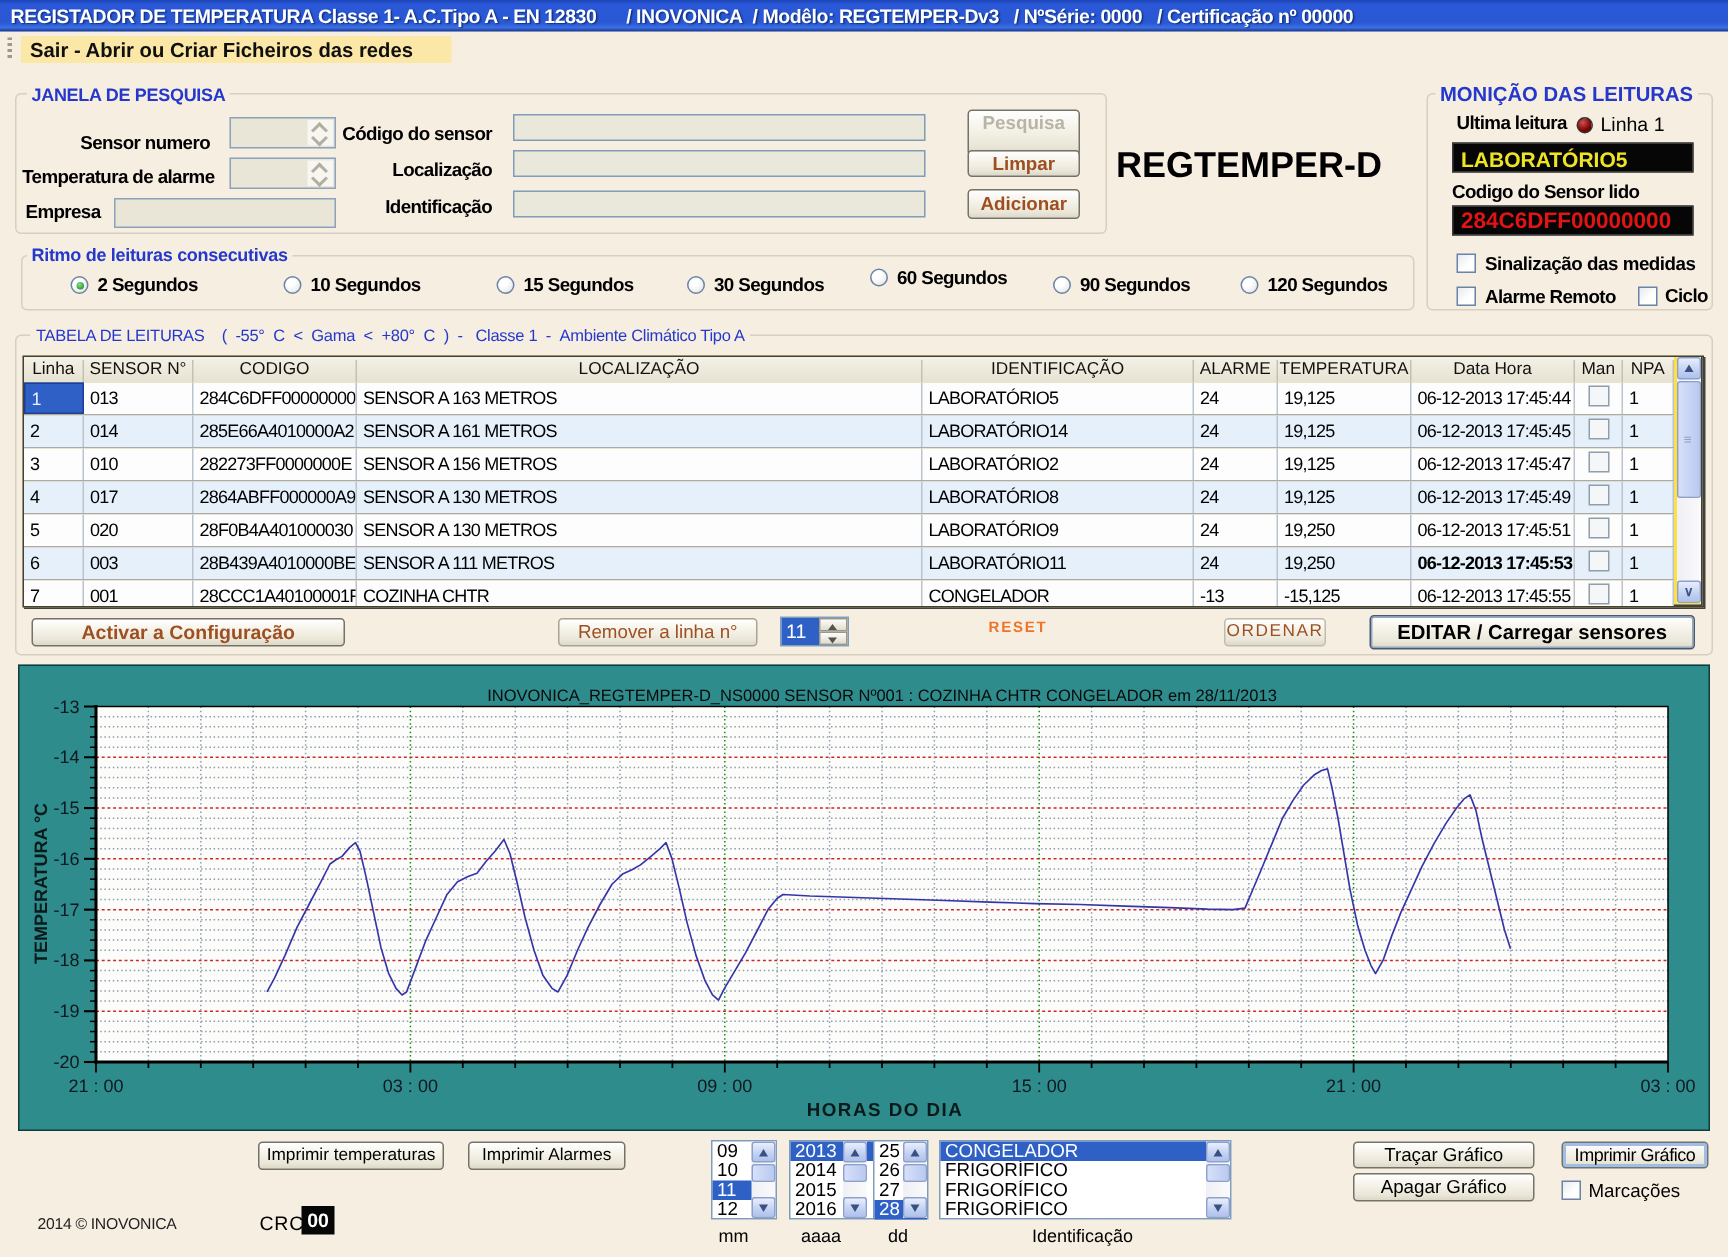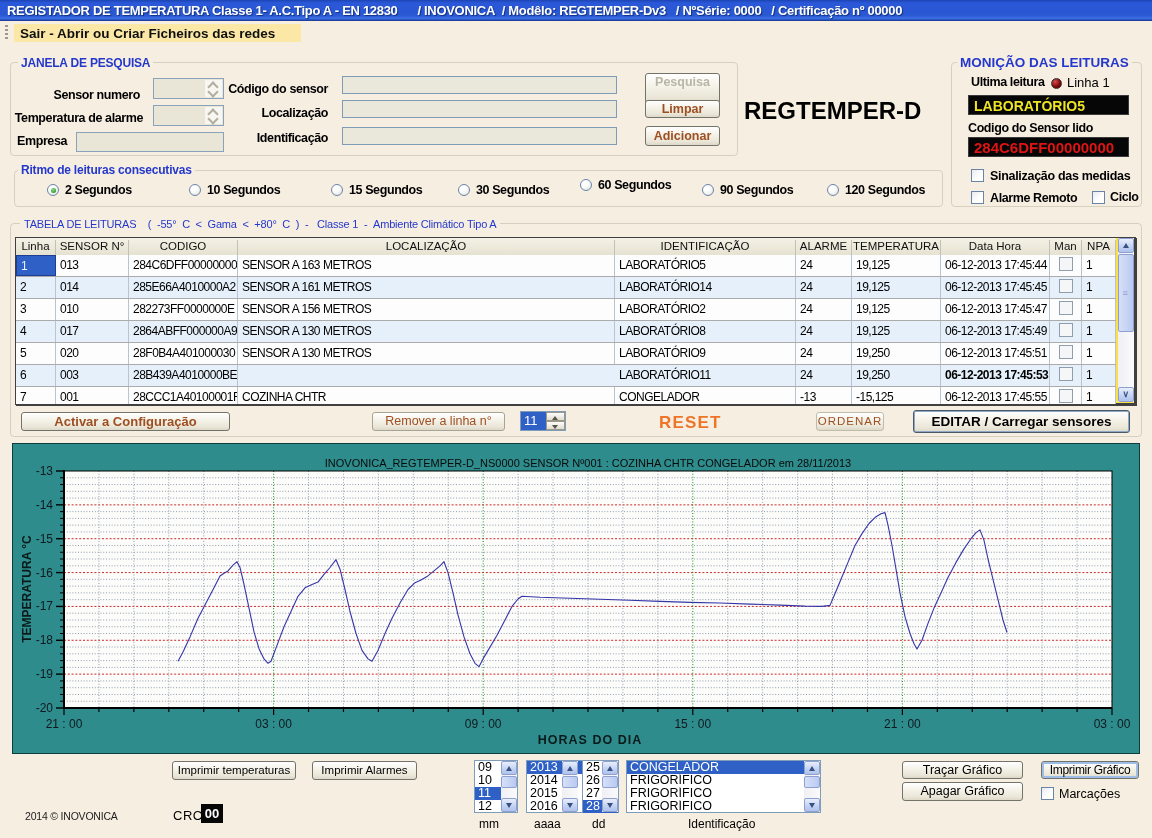--- a/index.html
+++ b/index.html
@@ -188,20 +188,21 @@
       <div class="td" style="left:780px;width:56px;">24</div>
       <div class="td" style="left:836px;width:89px;">19,250</div>
       <div class="td" style="left:925px;width:109px;">06-12-2013 17:45:51</div>
       <div class="td" style="left:1034px;width:32px;"><span class="mancb"></span></div>
       <div class="td" style="left:1066px;width:34px;">1</div>
     </div>
     <div class="trow" style="top:127px;background:#E6F0FA;">
       <div class="td" style="left:0px;width:40px;">6</div>
       <div class="td" style="left:40px;width:73px;">003</div>
       <div class="td" style="left:113px;width:109px;">28B439A4010000BE</div>
+      <div class="td" style="left:222px;width:377px;">SENSOR A 111 METROS</div>
       <div class="td" style="left:599px;width:181px;">LABORATÓRIO11</div>
       <div class="td" style="left:780px;width:56px;">24</div>
       <div class="td" style="left:836px;width:89px;">19,250</div>
       <div class="td" style="left:925px;width:109px;font-weight:bold;">06-12-2013 17:45:53</div>
       <div class="td" style="left:1034px;width:32px;"><span class="mancb"></span></div>
       <div class="td" style="left:1066px;width:34px;">1</div>
     </div>
     <div class="trow" style="top:149px;background:#FDFDFD;">
       <div class="td" style="left:0px;width:40px;">7</div>
       <div class="td" style="left:40px;width:73px;">001</div>
@@ -231,21 +232,21 @@
 <div class="abs" style="left:520px;top:411px;width:46px;height:20px;background:#FFF;border:1px solid #7F9DB9;box-sizing:border-box;"></div>
 <div class="abs" style="left:521px;top:412px;width:25px;height:18px;background:#2E60C6;color:#FFF;font-size:13px;line-height:18px;padding-left:3px;box-sizing:border-box;">11</div>
 <div class="spin2" style="left:546px;top:412px;height:18px;">
     <div class="up">
       <span class="arr u"></span>
     </div>
     <div class="dn">
       <span class="arr d"></span>
     </div>
   </div>
-<div class="abs b" style="left:659px;top:413px;font-size:17px;color:#EE7428;letter-spacing:1.2px;">RESET</div>
+<div class="abs b" style="left:659px;top:413px;font-size:10px;color:#EE7428;letter-spacing:1.2px;">RESET</div>
 <div class="xpbtn" style="left:816px;top:412px;width:68px;height:19px;line-height:17px;color:#9E4F22;font-size:11.5px;border-color:#C0BCAC;letter-spacing:1px;">ORDENAR</div>
 <div class="xpbtn b" style="left:913px;top:410px;width:217px;height:23px;line-height:21px;color:#000;font-size:13.5px;border:1px solid #4A5A6A;box-shadow:0 0 0 1px #8FA8C8 inset;">EDITAR / Carregar sensores</div>
 <svg style="position:absolute;left:12px;top:443px" width="1128" height="311">
     <rect x="0" y="0" width="1128" height="311" fill="#2E8C8C" stroke="#0E3D3D" stroke-width="2"></rect>
     <rect x="52.0" y="28.0" width="1048.0" height="237.0" fill="#FCFCFA"></rect>
     <line x1="52.0" y1="34.77" x2="1100.0" y2="34.77" stroke="#939CAC" stroke-width="1" stroke-dasharray="1,1.8"></line>
     <line x1="52.0" y1="41.54" x2="1100.0" y2="41.54" stroke="#939CAC" stroke-width="1" stroke-dasharray="1,1.8"></line>
     <line x1="52.0" y1="48.31" x2="1100.0" y2="48.31" stroke="#939CAC" stroke-width="1" stroke-dasharray="1,1.8"></line>
     <line x1="52.0" y1="55.09" x2="1100.0" y2="55.09" stroke="#939CAC" stroke-width="1" stroke-dasharray="1,1.8"></line>
     <line x1="52.0" y1="61.86" x2="1100.0" y2="61.86" stroke="#CC2A2A" stroke-width="1" stroke-dasharray="2,1.8"></line>

